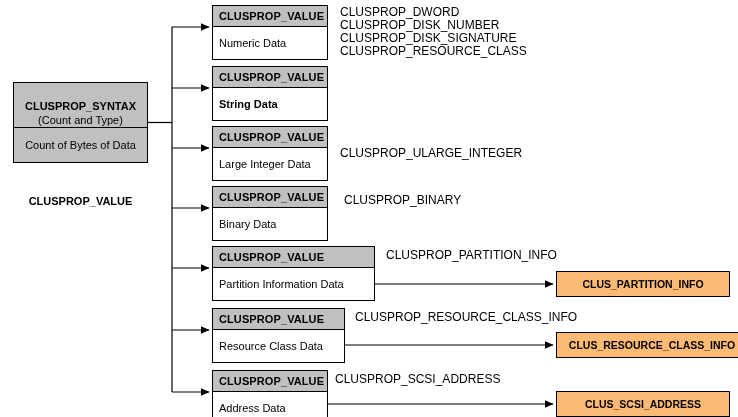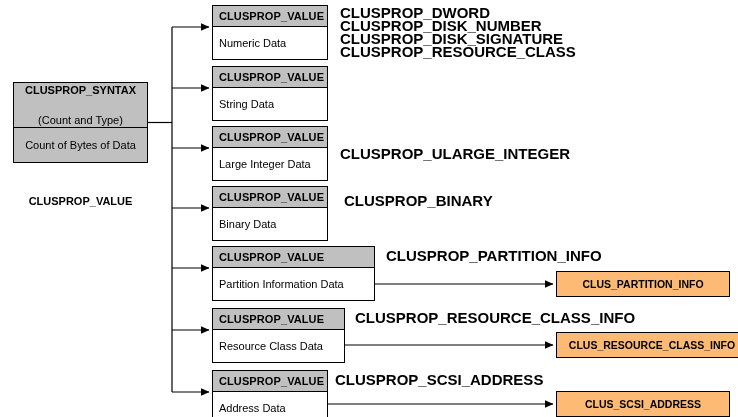--- a/index.html
+++ b/index.html
@@ -64,21 +64,21 @@
     box-sizing: border-box;
     background: #c0c0c0;
   }
   #syntax-box .top {
     height: 45px;
     box-sizing: border-box;
     border-bottom: 1px solid #000000;
     display: flex;
     flex-direction: column;
     align-items: center;
-    justify-content: space-between;
+    justify-content: flex-end;
     line-height: 14px;
   }
   #syntax-box .top .t1 {
     font-size: 11px;
     font-weight: bold;
     color: #000000;
   }
   #syntax-box .top .t2 {
     font-size: 11px;
     color: #000000;
@@ -100,22 +100,22 @@
     width: 135px;
     text-align: center;
     font-size: 11px;
     font-weight: bold;
     color: #000000;
   }
 
   
   .const-label {
     position: absolute;
-    font-size: 15px;
-    font-weight: bold;
+    font-size: 12px;
+    font-weight: normal;
     color: #000000;
     white-space: nowrap;
     line-height: 13px;
   }
 
   
   .term {
     position: absolute;
     border: 1px solid #000000;
     box-sizing: border-box;
@@ -173,21 +173,21 @@
   </div>
   <div class="const-label" style="left:340px; top:6px;">
     <div>CLUSPROP_DWORD</div>
     <div>CLUSPROP_DISK_NUMBER</div>
     <div>CLUSPROP_DISK_SIGNATURE</div>
     <div>CLUSPROP_RESOURCE_CLASS</div>
   </div>
 
   <div class="node" style="left:212px; top:66px; width:116px; height:55px;">
     <div class="hdr">CLUSPROP_VALUE</div>
-    <div class="bdy" style="height:32px;">String Data</div>
+    <div class="bdy" style="height:32px;font-weight:bold;">String Data</div>
   </div>
 
   <div class="node" style="left:212px; top:126px; width:116px; height:55px;">
     <div class="hdr">CLUSPROP_VALUE</div>
     <div class="bdy" style="height:32px;">Large Integer Data</div>
   </div>
   <div class="const-label" style="left:340px; top:147px;">
     <div>CLUSPROP_ULARGE_INTEGER</div>
   </div>
 

